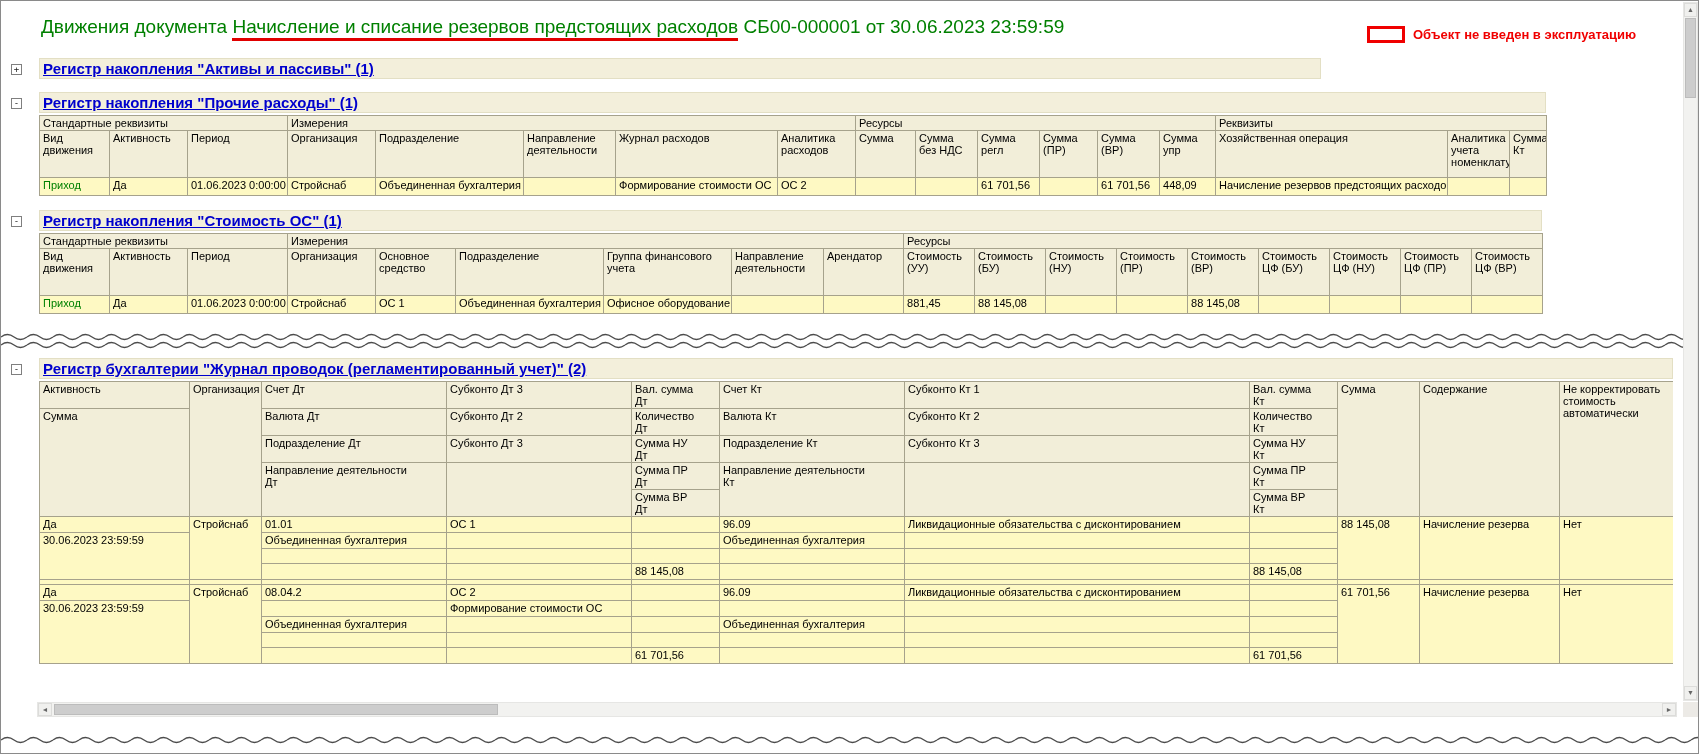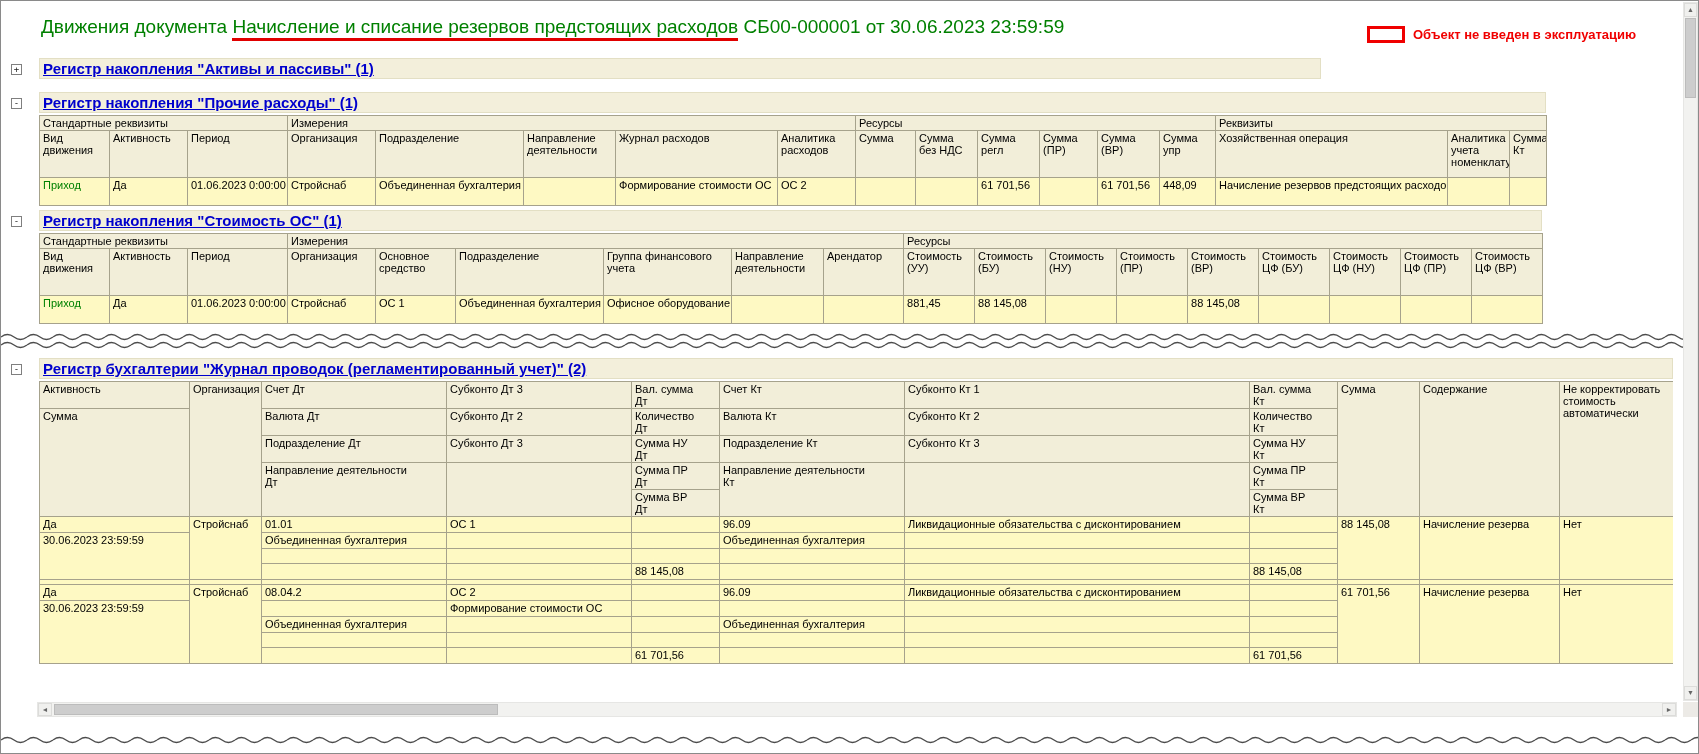--- a/index.html
+++ b/index.html
@@ -33,21 +33,21 @@
   #sec-journal{top:357px} #sec-journal .bar{width:1634px}
   
   table.grid{table-layout:fixed;border-collapse:collapse;background:#fef9c3}
   .grid th,.grid td{border:1px solid #a6a28c;font-size:11px;font-weight:normal;
     padding:1px 3px;overflow:hidden;vertical-align:top;text-align:left}
   .grid th{background:#f2eed9;white-space:pre-line;line-height:12px}
   .grid td{white-space:nowrap;line-height:13px}
   #tbl-other,#tbl-cost{ }
   #tbl-other thead tr:first-child,#tbl-cost thead tr:first-child{height:15px}
   #tbl-other thead tr:nth-child(2),#tbl-cost thead tr:nth-child(2){height:47px}
-  #tbl-other tbody tr,#tbl-cost tbody tr{height:28px}
+  #tbl-other tbody tr,#tbl-cost tbody tr{height:18px}
   #tbl-journal thead tr{height:25px}
   #tbl-journal tbody tr{height:15px}
   #tbl-journal tbody tr:nth-child(5){height:5px}
   .clip{width:1634px;overflow:hidden}
   .ar{text-align:right}
   .c-green{color:#008000}
   .ind{padding-left:15px}
   
   .hl-r-t{border-top:3px solid #f00000}.hl-r-b{border-bottom:3px solid #f00000}
   .hl-r-l{border-left:3px solid #f00000}.hl-r-r{border-right:3px solid #f00000}

